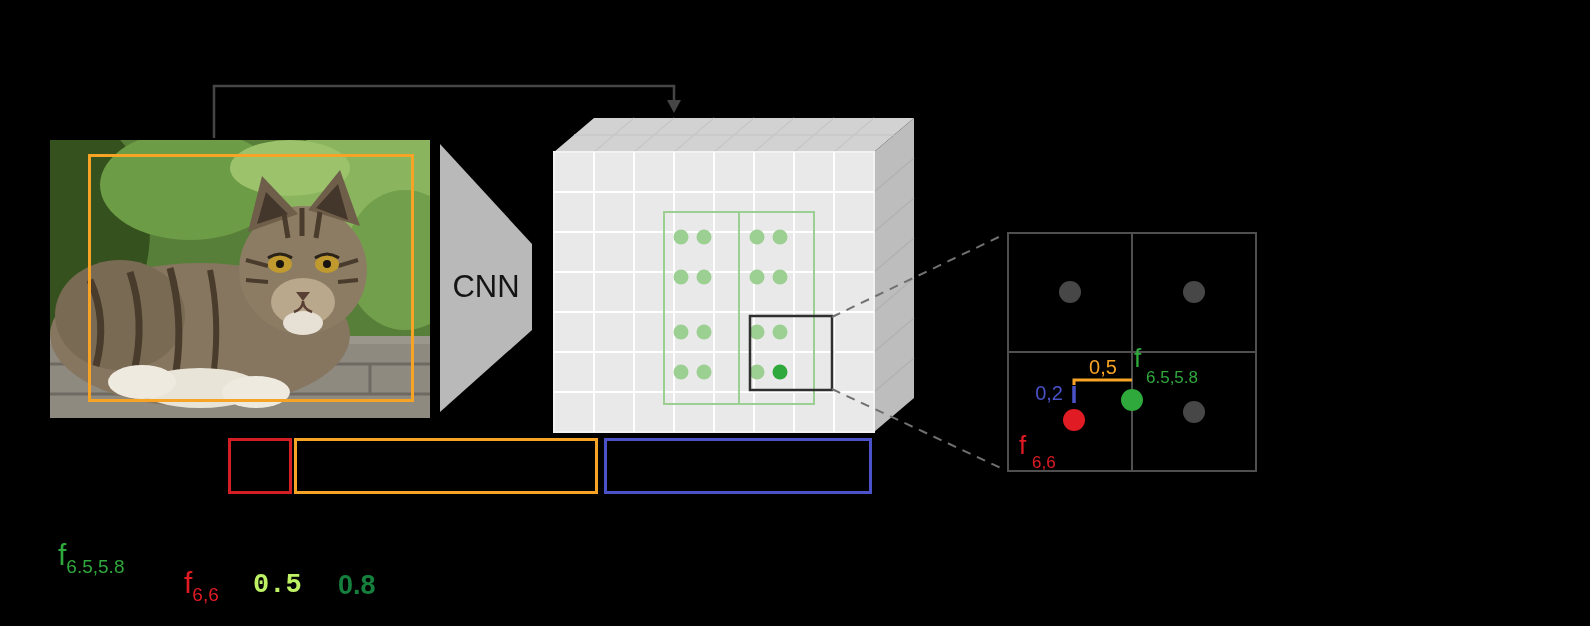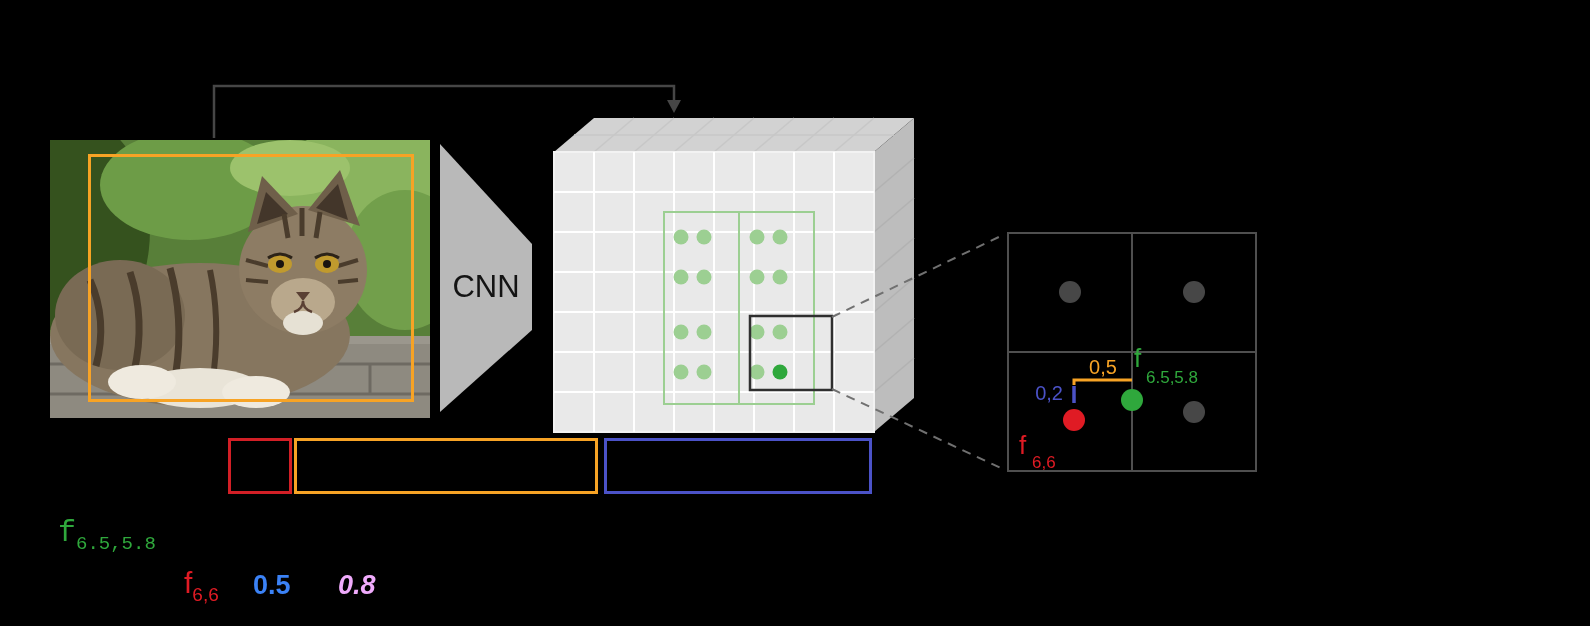--- a/index.html
+++ b/index.html
@@ -22,23 +22,23 @@
   .zoom-svg { left: 965px; top: 232px; }
   .overlay-svg { left: 0; top: 0; pointer-events: none; }
   .lbox { position: absolute; top: 438px; height: 56px; border-style: solid; border-width: 3px; background: transparent; }
   .lbox.red    { left: 186px; width: 64px;  border-color: #D21F26; }
   .lbox.orange { left: 252px; width: 304px; border-color: #F7A325; }
   .lbox.blue   { left: 562px; width: 268px; border-color: #4B52C7; }
   .f-big { font-size: 30px; line-height: 1; }
   .f-sub { font-size: 19px; position: relative; top: 8px; line-height: 1; }
   .green   { color: #2FA83C; }
   .redc    { color: #E01B24; }
-  .orangec { color: #3b82f6; }
-  .bluec   { color: #f0abfc; font-style: italic; }
-  .cap1   { left: 16px;  top: 518px; font-family: Liberation Mono, monospace; }
+  .orangec { color: #bef264; font-family: Liberation Mono, monospace; }
+  .bluec   { color: #15803d; }
+  .cap1   { left: 16px;  top: 540px; }
   .cap2f  { left: 142px; top: 568px; text-align: center; }
   .cap-05 { left: 211px; top: 572px; font-size: 27px; font-weight: 700; line-height: 1; }
   .cap-08 { left: 296px; top: 572px; font-size: 27px; font-weight: 700; line-height: 1; }
   svg text { font-family: "Liberation Sans", sans-serif; }
   .cnn-label { font-size: 31px; fill: #141414; }
 </style>
 </head>
 <body>
 
 <div class="canvas">

